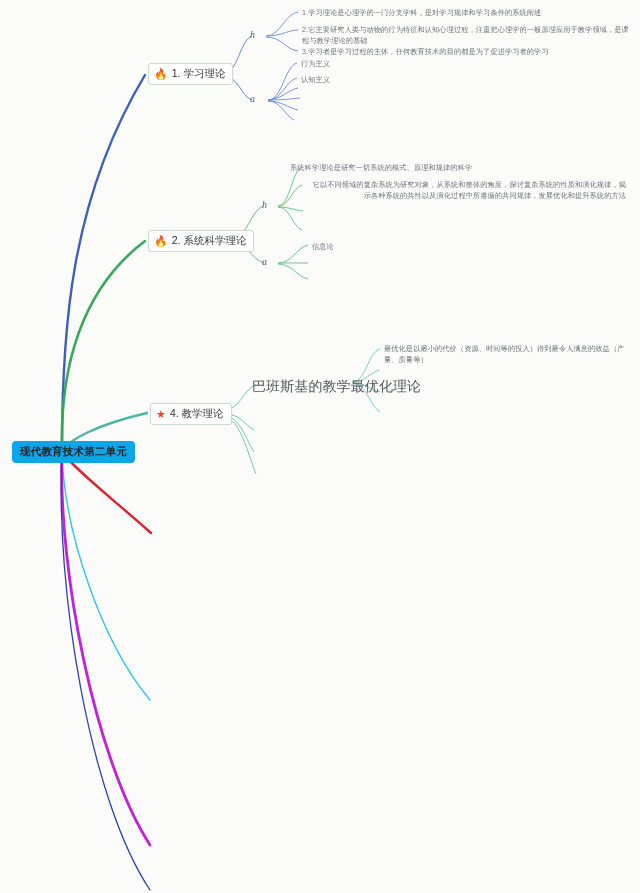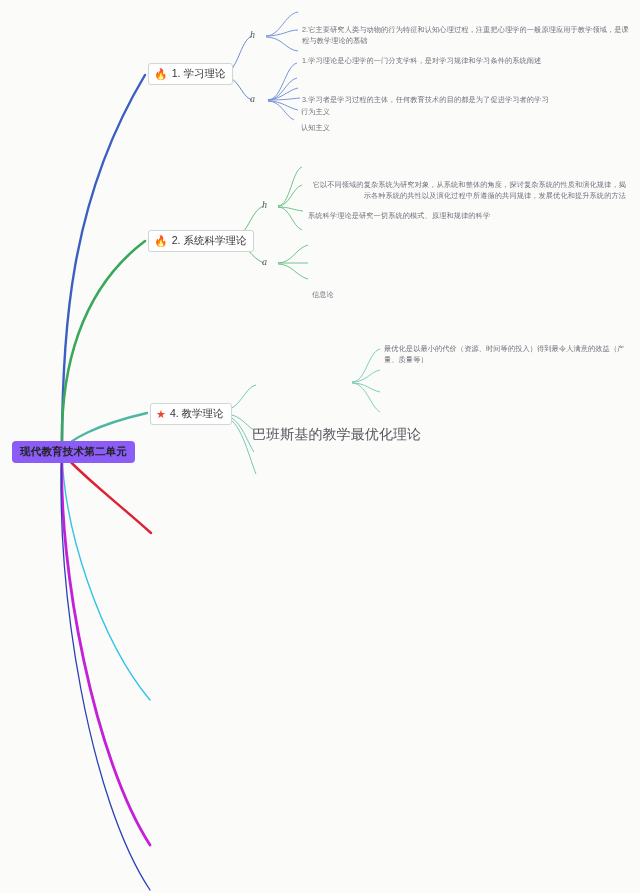--- a/index.html
+++ b/index.html
@@ -13,21 +13,21 @@
   #canvas{position:absolute;inset:0;width:640px;height:893px;}
   .node{
     position:absolute;
     box-sizing:border-box;
     display:flex;
     align-items:center;
     gap:4px;
     white-space:nowrap;
   }
   .root-node{
-    background:#8b5cf6;
+    background:#0ea5e9;
     color:#222;
     font-size:10.5px;
     font-weight:bold;
     padding:4px 8px;
     border-radius:4px;
     letter-spacing:.2px;
   }
   .topic-node{
     background:#ffffff;
     border:1px solid #cfd8d4;
@@ -46,21 +46,21 @@
     font-family:"Liberation Serif","DejaVu Serif",serif;
   }
   .leaf{
     position:absolute;
     font-size:7.2px;
     color:#6f7178;
     line-height:1.55;
     white-space:normal;
     letter-spacing:.1px;
   }
-  .leaf.nowrap{white-space:nowrap;margin-top:48px;}
+  .leaf.nowrap{white-space:nowrap;}
   .flame-blue{color:#2f86d8;}
   .flame-red{color:#e0341f;}
   .star-red{color:#f0462c;}
 </style>
 </head>
 <body>
 
 <svg id="canvas" viewBox="0 0 640 893" xmlns="http://www.w3.org/2000/svg">
 
   <path d="M62,450 C62,330 70,200 145,75" fill="none" stroke="#3b5fc0" stroke-width="2.4" stroke-linecap="round"></path>
@@ -120,21 +120,21 @@
 <div class="leaf nowrap" style="left:301px;top:58px;">行为主义</div>
 <div class="leaf nowrap" style="left:301px;top:75px;font-family:Liberation Mono, monospace;">认知主义</div>
 
 <div class="node topic-node" style="left:148px;top:230px;">
   <span class="ic flame-red">🔥</span>
   <span>2. 系统科学理论</span>
 </div>
 <div class="sub-label" style="left:262px;top:199px;"><span>h</span></div>
 <div class="sub-label" style="left:262px;top:256px;"><span>a</span></div>
 
-<div class="leaf nowrap" style="left:308px;top:162px;">系统科学理论是研究一切系统的模式、原理和规律的科学</div>
+<div class="leaf nowrap" style="left:290px;top:162px;">系统科学理论是研究一切系统的模式、原理和规律的科学</div>
 <div class="leaf" style="left:306px;top:179px;width:320px;text-align:right;">它以不同领域的复杂系统为研究对象，从系统和整体的角度，探讨复杂系统的性质和演化规律，揭示各种系统的共性以及演化过程中所遵循的共同规律，发展优化和提升系统的方法</div>
 <div class="leaf nowrap" style="left:312px;top:241px;">信息论</div>
 
 <div class="node topic-node" style="left:150px;top:403px;">
   <span class="ic star-red">★</span>
   <span>4. 教学理论</span>
 </div>
 <div class="leaf nowrap" style="left:252px;top:376px;font-size:14px;color:#54565c;">巴班斯基的教学最优化理论</div>
 <div class="leaf" style="left:384px;top:343px;width:246px;">最优化是以最小的代价（资源、时间等的投入）得到最令人满意的效益（产量、质量等）</div>
 

